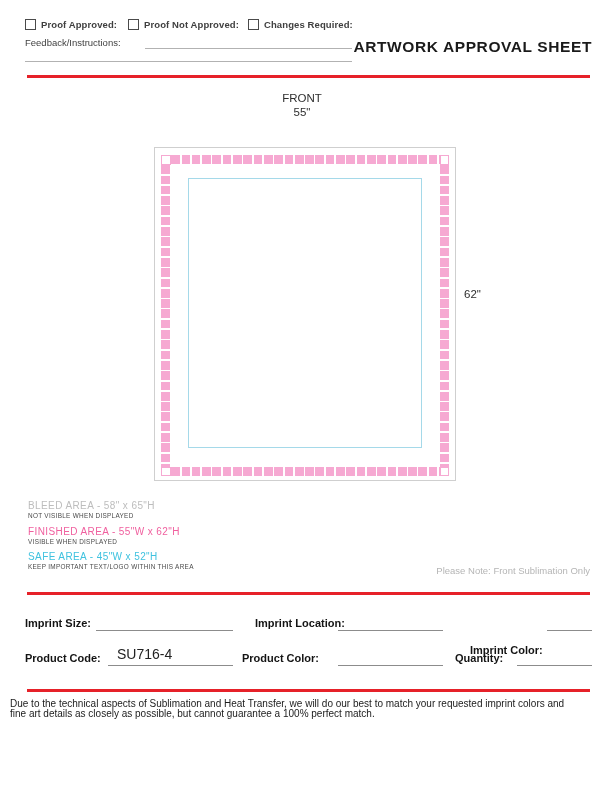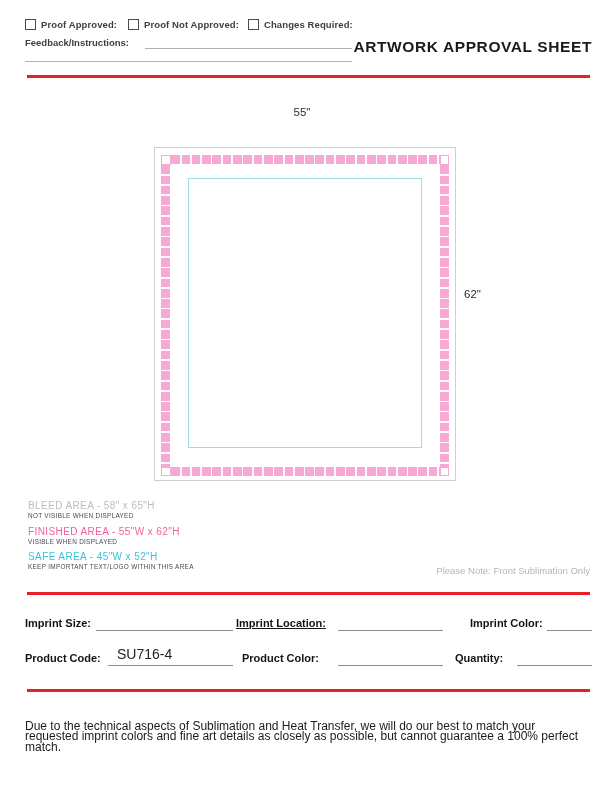--- a/index.html
+++ b/index.html
@@ -4,21 +4,21 @@
 <style>
   * { margin:0; padding:0; box-sizing:border-box; }
   html,body { width:612px; height:792px; background:#ffffff;
     font-family:"Liberation Sans", sans-serif; }
   .page { position:relative; width:612px; height:792px; background:#fff; overflow:hidden; }
 
   
   .cb-item { position:absolute; top:19px; display:flex; align-items:center; }
   .cb-box { width:11px; height:11px; border:1.5px solid #4a4a4a; background:#fff; margin-right:5px; flex:0 0 auto; }
   .cb-label { font-size:9.5px; font-weight:700; color:#3f3f3f; letter-spacing:0.1px; white-space:nowrap; }
-  .feedback-label { position:absolute; left:25px; top:37px; font-size:9.5px; font-weight:700; color:#3f3f3f; }
+  .feedback-label { position:absolute; left:25px; top:37px; font-size:9.5px; font-weight:400; color:#3f3f3f; }
   .write-line { position:absolute; border-top:1px solid #b2b2b2; height:0; }
   .sheet-title { position:absolute; right:20px; top:38px; font-size:15.5px; font-weight:700;
     color:#1a1a1a; letter-spacing:0.6px; white-space:nowrap; }
   .red-rule { position:absolute; left:27px; width:563px; height:2.6px; background:#e62129; }
 
   
   .front-label { position:absolute; left:151px; top:92px; width:302px; text-align:center;
     font-size:11.5px; color:#2e2e2e; }
   .front-size  { position:absolute; left:151px; top:106px; width:302px; text-align:center;
     font-size:11.5px; color:#2e2e2e; }
@@ -48,22 +48,22 @@
   .lg-safe-t { top:551px; color:#3fc2df; }
   .lg-safe-s { top:563px; }
   .please-note { position:absolute; right:22px; top:565px; font-size:9.5px; color:#b5b5b5; }
 
   
   .form-label { position:absolute; font-size:11px; font-weight:700; color:#141414; white-space:nowrap; }
   .field-line { position:absolute; border-top:1px solid #8c8c8c; height:0; }
   .field-value { position:absolute; font-size:14px; color:#222; }
 
   
-  .disclaimer { position:absolute; left:25px; top:699px; width:566px;
-    font-size:12px; line-height:10.4px; color:#1b1b1b;margin-top:22px; }
+  .disclaimer { position:absolute; left:10px; top:699px; width:566px;
+    font-size:10px; line-height:10.4px; color:#1b1b1b; }
   .disclaimer p { margin-bottom:10px; }
 </style>
 </head>
 <body>
 
 <div class="page">
 
   <div class="cb-item" style="left:25px;">
     <span class="cb-box"></span>
     <span class="cb-label">Proof Approved:</span>
@@ -78,20 +78,21 @@
   </div>
 
   <div class="feedback-label">Feedback/Instructions:</div>
   <div class="write-line" style="left:145px; top:48px; width:207px;"></div>
   <div class="write-line" style="left:25px; top:61px; width:327px;"></div>
 
   <div class="sheet-title">ARTWORK APPROVAL SHEET</div>
 
   <div class="red-rule" style="top:75px;"></div>
 
+  <div class="front-label">FRONT</div>
   <div class="front-size">55"</div>
 
   <div class="bleed-rect"></div>
 
   <div class="pink-band">
     <div class="pb-top"></div>
     <div class="pb-bottom"></div>
     <div class="pb-left"></div>
     <div class="pb-right"></div>
     <div class="pb-corner pb-tl"></div>
@@ -111,24 +112,24 @@
   <div class="legend-title lg-safe-t">SAFE AREA - 45"W x 52"H</div>
   <div class="legend-sub lg-safe-s">KEEP IMPORTANT TEXT/LOGO WITHIN THIS AREA</div>
 
   <div class="please-note">Please Note: Front Sublimation Only</div>
 
   <div class="red-rule" style="top:592px;"></div>
 
   <div class="form-label" style="left:25px; top:617px;">Imprint Size:</div>
   <div class="field-line" style="left:96px; top:630px; width:137px;"></div>
 
-  <div class="form-label" style="left:236px; top:617px;text-decoration:underline;">Imprint Location:</div>
+  <div class="form-label" style="left:255px; top:617px;">Imprint Location:</div>
   <div class="field-line" style="left:338px; top:630px; width:105px;"></div>
 
-  <div class="form-label" style="left:455px; top:617px;padding-left:15px;">Imprint Color:</div>
+  <div class="form-label" style="left:455px; top:644px;padding-left:15px;">Imprint Color:</div>
   <div class="field-line" style="left:547px; top:630px; width:45px;"></div>
 
   <div class="form-label" style="left:25px; top:652px;">Product Code:</div>
   <div class="field-value" style="left:117px; top:646px;">SU716-4</div>
   <div class="field-line" style="left:108px; top:665px; width:125px;"></div>
 
   <div class="form-label" style="left:242px; top:652px;">Product Color:</div>
   <div class="field-line" style="left:338px; top:665px; width:105px;"></div>
 
   <div class="form-label" style="left:455px; top:652px;">Quantity:</div>

